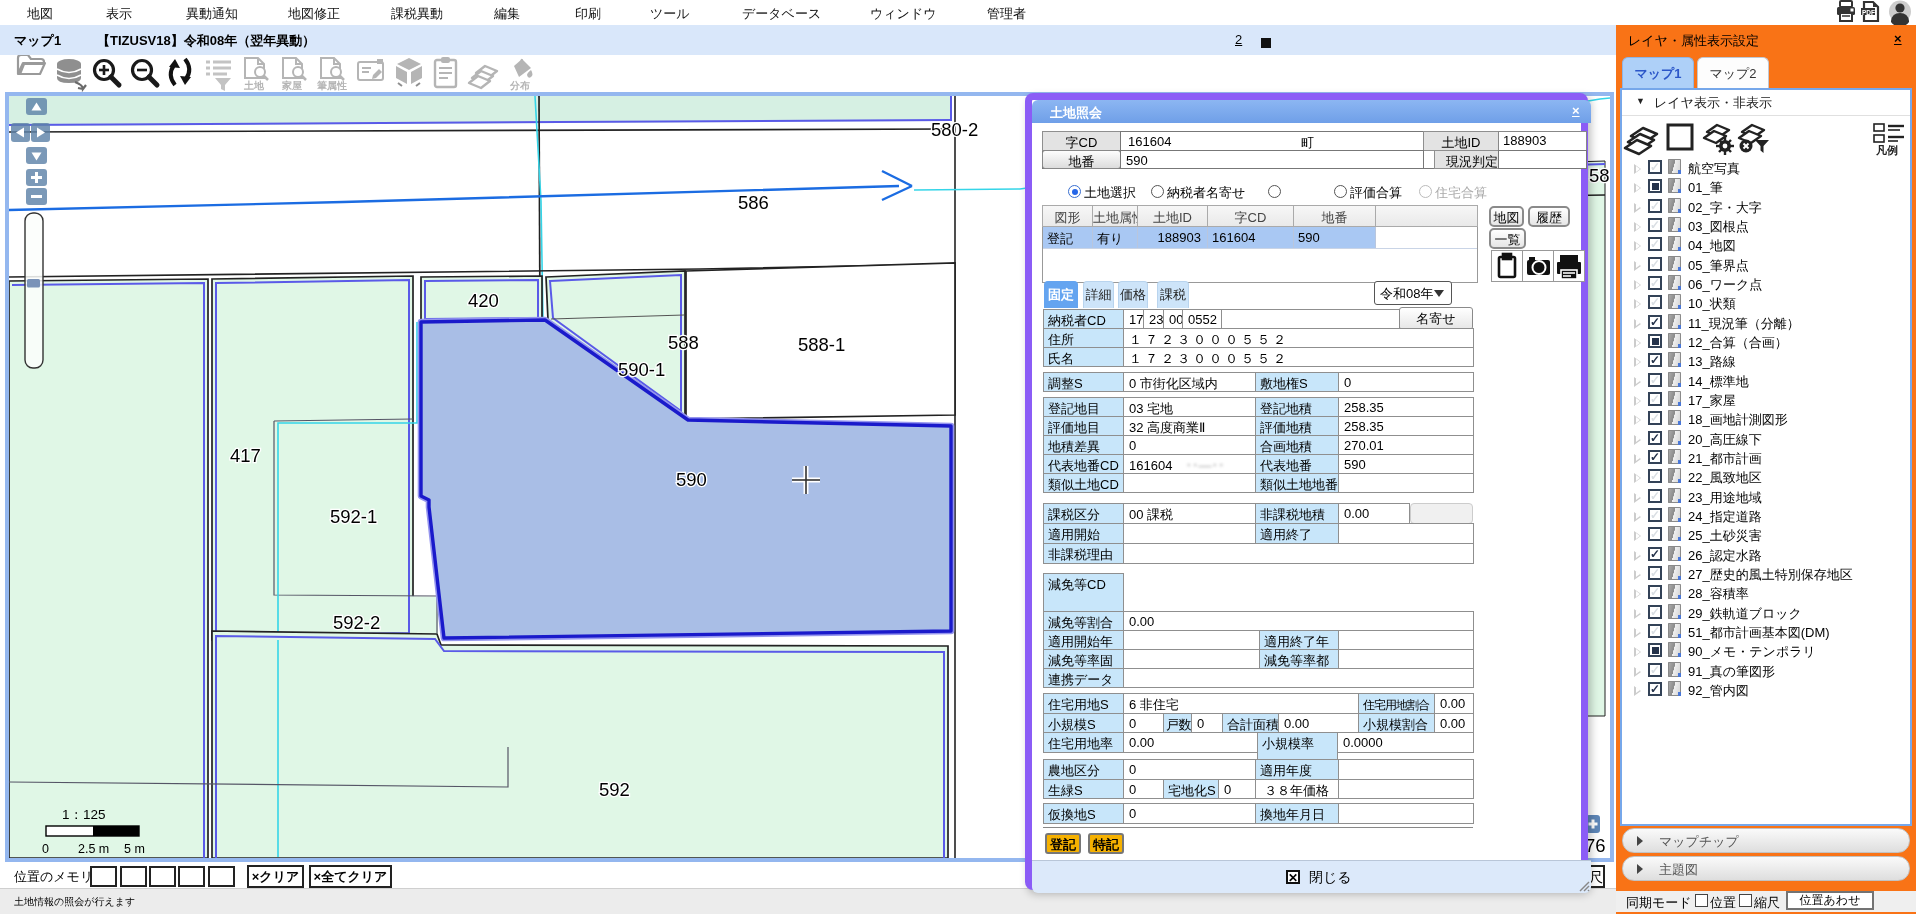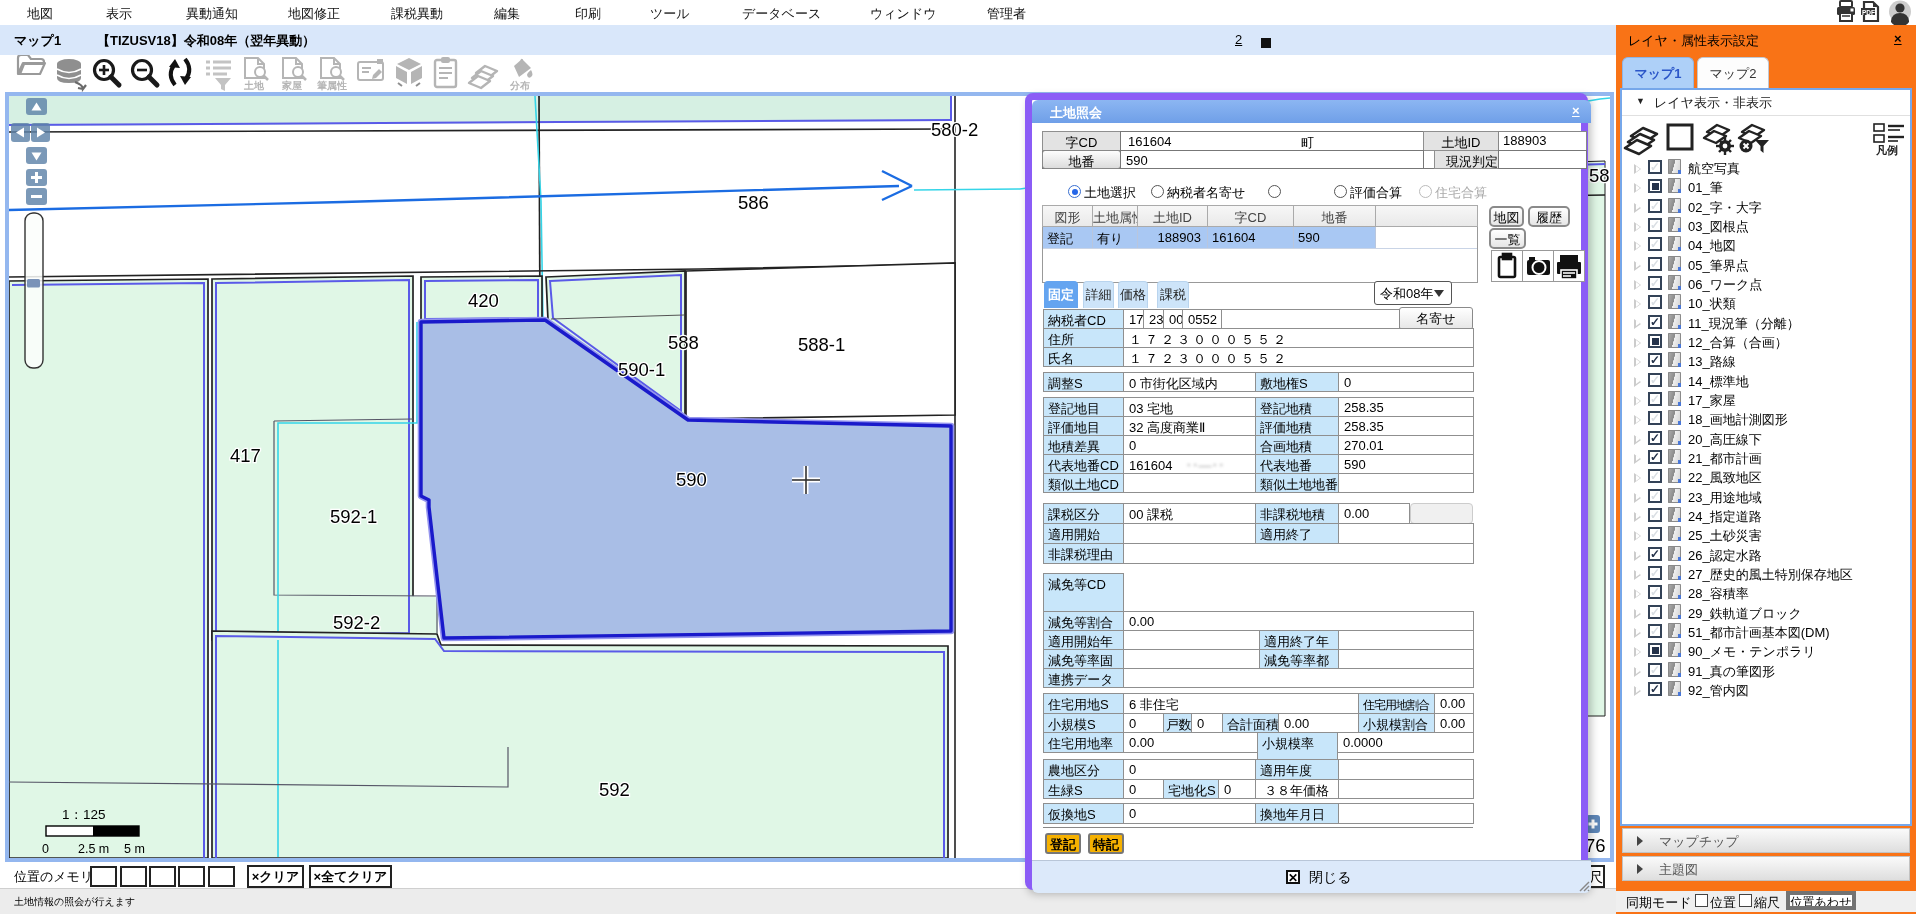--- a/index.html
+++ b/index.html
@@ -14,21 +14,21 @@
 #panel { position:absolute; left:1616px; top:25px; width:300px; height:889px; background:#f97316; font-size:13px; }
 #dialog { position:absolute; left:1025px; top:93px; width:563px; height:797px; background:#fff; border:7px solid #8b5cf6; border-radius:8px; box-shadow:3px 4px 8px rgba(0,0,0,.25); z-index:50; font-size:13px; }
 .membox { position:absolute; top:4px; width:27px; height:21px; border:2px solid #222; background:#fff; }
 .bbtn { position:absolute; top:3px; height:23px; border:2px solid #222; background:#fff; font-weight:bold; font-size:13px; text-align:center; line-height:19px; }
 
 .lb { position:absolute; background:#c8e6fa; border:1px solid #8f8f8f; font-size:13px; color:#000; padding:2px 0 0 4px; overflow:hidden; white-space:nowrap; }
 .vc { position:absolute; background:#fff; border:1px solid #8f8f8f; font-size:13px; color:#000; padding:2px 0 0 5px; overflow:hidden; white-space:nowrap; }
 .glb { position:absolute; background:#e3e3e3; border:1px solid #8f8f8f; font-size:13px; text-align:center; padding-top:2px; }
 .tabd { position:absolute; font-size:13px; text-align:center; border:1px solid #b9d4ee; border-bottom:none; border-radius:4px 4px 0 0; background:#cde4f9; color:#222; padding-top:4px; }
 .rbtn { position:absolute; border:2px solid #8a8a8a; border-radius:5px; background:linear-gradient(#ffffff,#e6e6e6); font-size:13px; text-align:center; color:#000; }
-.collbar { background:linear-gradient(#fafafa,#dedede); border:1px solid #c2c2c2; border-radius:0; font-size:13px; }
+.collbar { background:linear-gradient(#fafafa,#dedede); border:1px solid #c2c2c2; border-radius:12px; font-size:13px; }
 .ctri { position:absolute; left:14px; top:7px; width:0; height:0; border-left:6px solid #444; border-top:5px solid transparent; border-bottom:5px solid transparent; }
 .ti { position:absolute; height:20px; white-space:nowrap; font-size:13px; color:#000; }
 .tri { position:absolute; left:12px; top:5px; width:0; height:0; border-left:7px solid #ccc; border-top:5px solid transparent; border-bottom:5px solid transparent; }
 .trin { position:absolute; left:13.5px; top:6.5px; width:0; height:0; border-left:4px solid #fff; border-top:3px solid transparent; border-bottom:3px solid transparent; }
 .cb { position:absolute; left:26px; top:1px; width:14px; height:14px; border:2px solid #334257; background:#fff; font-style:normal; font-weight:bold; font-size:12px; line-height:11px; text-align:center; color:#d9dee3; }
 .cb.on { color:#24324a; }
 .cb .sq { position:absolute; left:1.5px; top:1.5px; width:7px; height:7px; background:#24324a; }
 .lyr { position:absolute; left:46px; top:0px; width:13px; height:15px; background:linear-gradient(105deg,#b0b0b0 0%,#8a8a8a 45%,#f0f0f0 46%,#cfcfcf 100%); border-radius:1px; box-shadow:inset 0 0 0 1px #8a8a8a; }
 .lyr:after { content:""; position:absolute; right:0px; bottom:0px; width:3px; height:4px; background:#4a78d8; }
 .tname { position:absolute; left:66px; top:1px; }
@@ -590,21 +590,21 @@
     <span class="ctri"></span>
       <span style="position:absolute;left:36px;top:4px;color:#555">主題図</span>
   </div>
 
   <div style="position:absolute;left:0px;top:866px;width:300px;height:21px;background:#efefef">
     <span style="position:absolute;left:10px;top:3px">同期モード</span>
     <span style="position:absolute;left:79px;top:3px;width:13px;height:13px;border:1.5px solid #444;background:#fff"></span>
     <span style="position:absolute;left:94px;top:3px">位置</span>
     <span style="position:absolute;left:123px;top:3px;width:13px;height:13px;border:1.5px solid #444;background:#fff"></span>
     <span style="position:absolute;left:138px;top:3px">縮尺</span>
-    <span style="position:absolute;left:170px;top:0px;width:70px;height:19px;border:4px solid #737373;background:#fff;text-align:center;line-height:15px;font-size:12px;white-space:nowrap;overflow:hidden">位置あわせ</span>
+    <span style="position:absolute;left:170px;top:0px;width:88px;height:19px;border:2px solid #737373;background:#fff;text-align:center;line-height:15px;font-size:12px;white-space:nowrap;overflow:hidden">位置あわせ</span>
   </div>
 </div>
 
 <div id="dialog">
 <div style="position:absolute;left:0;top:0;width:559px;height:23px;background:linear-gradient(#8cb6f2,#6f9fe8);border-radius:6px 6px 0 0">
       <span style="position:absolute;left:18px;top:4px;color:#fff;font-weight:bold">土地照会</span>
       <span style="position:absolute;left:540px;top:3px;color:#fff;font-weight:bold;text-decoration:underline">×</span>
     </div>
 <div style="position:absolute;left:10px;top:31px;width:545px;height:38px;border:1px solid #777"></div>
 <div class="glb" style="left:10px;top:31px;width:79px;height:20px;">字CD</div>

